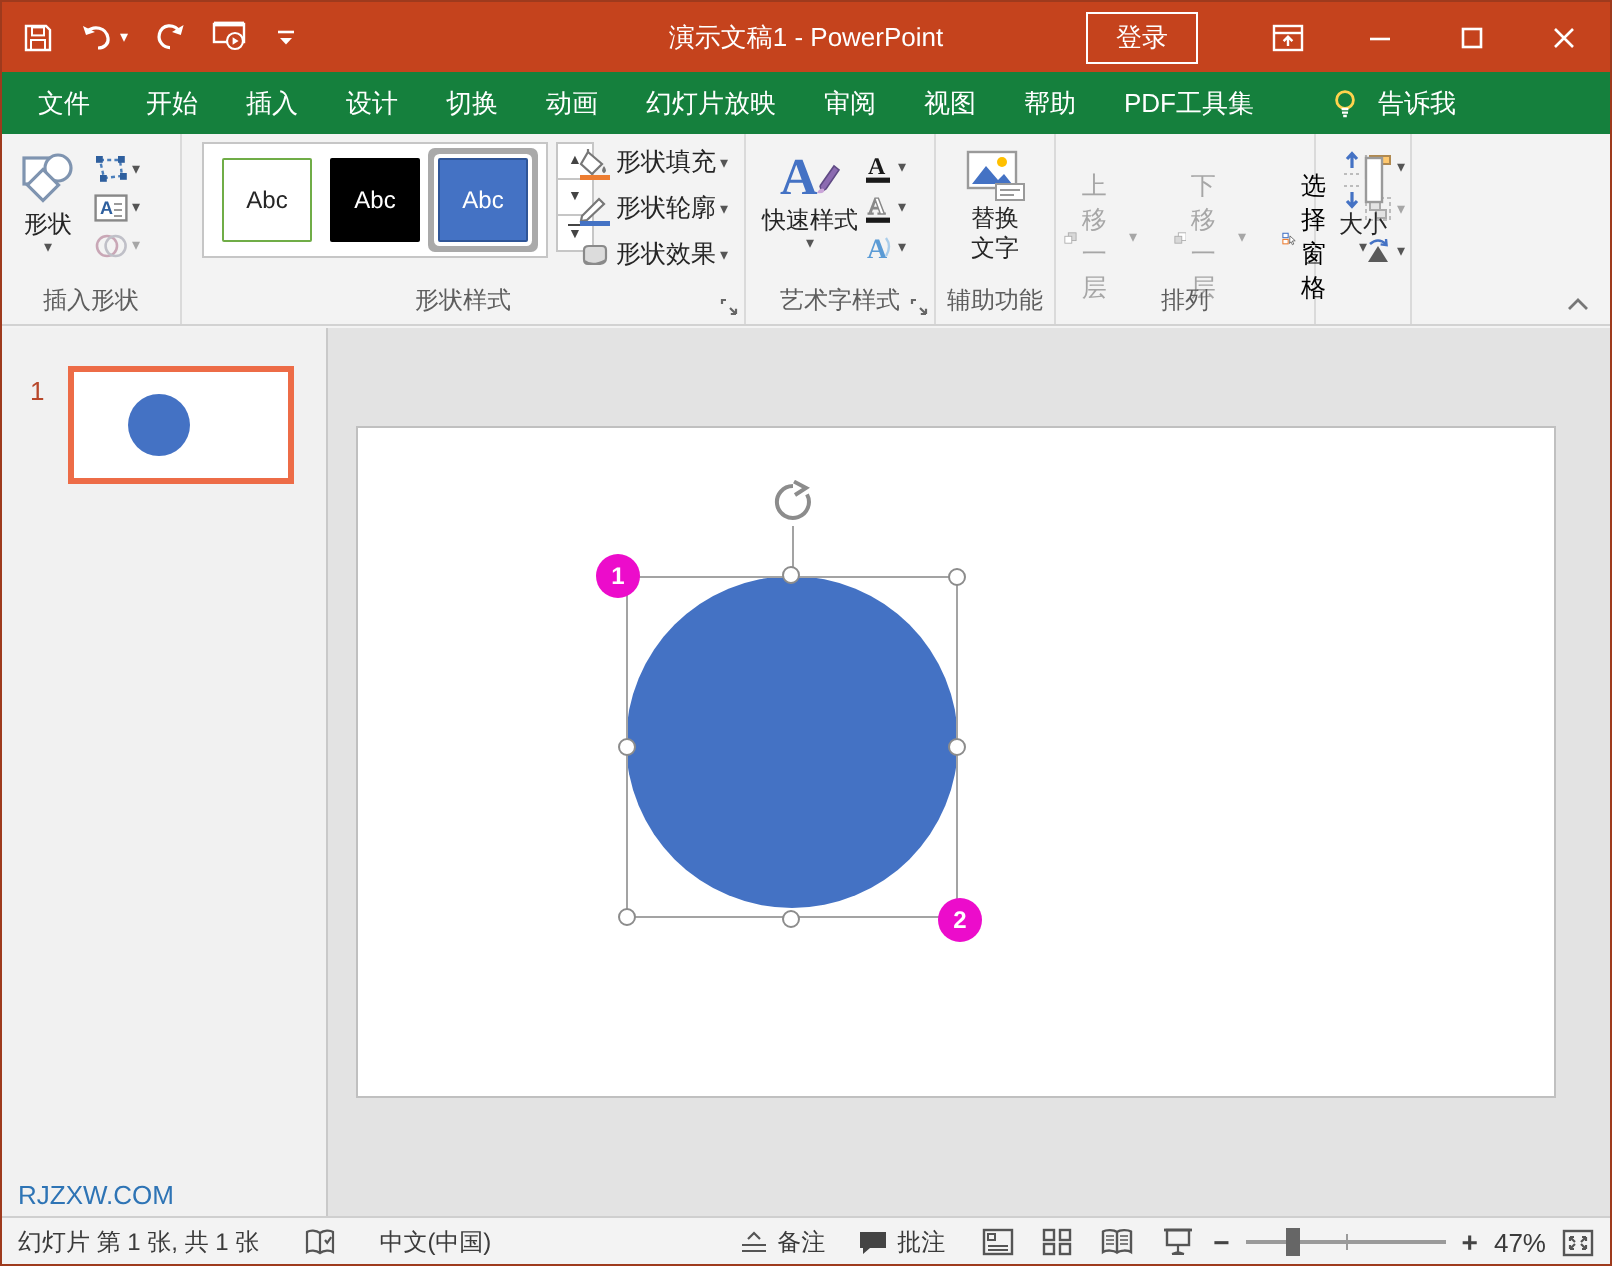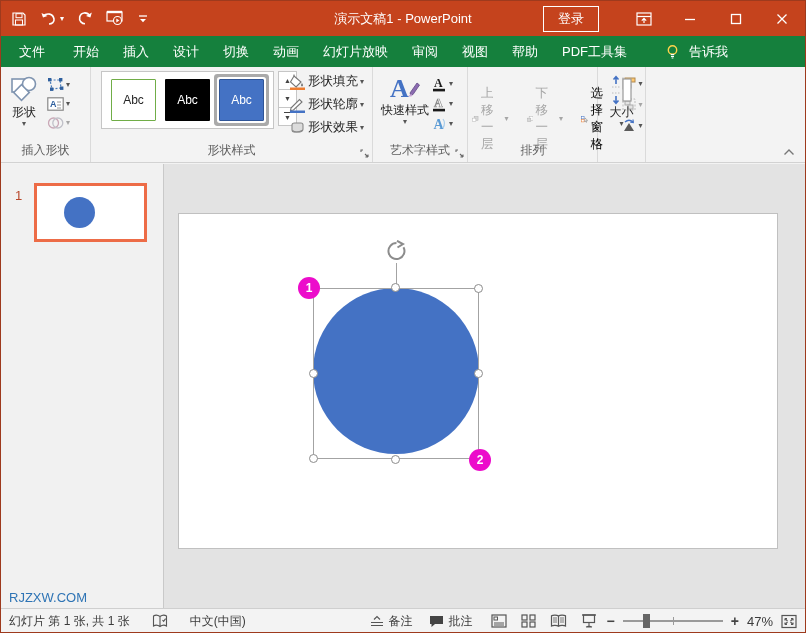--- a/index.html
+++ b/index.html
@@ -343,20 +343,33 @@
       </span>
     </div>
     <span class="glabel">艺术字样式</span>
     <span class="launcher">
       <svg width="9" height="9" viewBox="0 0 9 9">
           <path d="M1 3 V1 H3 M5 5 L8 8 M8 8 V5.4 M8 8 H5.4" fill="none" stroke="#666" stroke-width="1.1"></path>
         </svg>
     </span>
   </div>
 
+  <div class="rgroup g-access">
+    <div class="bigbtn">
+      <svg width="32" height="28" viewBox="0 0 32 28">
+        <rect x="2" y="2" width="24" height="18" fill="#fff" stroke="#9a9a9a" stroke-width="1.2"></rect>
+        <circle cx="19" cy="7" r="2.5" fill="#ffc000"></circle>
+        <path d="M4 18 L11 9 L17 16 L20 13 L24 18 Z" fill="#4472c4"></path>
+        <rect x="16" y="18" width="14" height="8" fill="#fff" stroke="#9a9a9a" stroke-width="1"></rect>
+        <path d="M18 21 h10 M18 23.5 h7" stroke="#9a9a9a" stroke-width="1"></path>
+      </svg>
+      <span style="width:34px;">替换文字</span>
+    </div>
+    <span class="glabel">辅助功能</span>
+  </div>
 
   <div class="rgroup g-arrange">
     <div class="arr-col">
       <span class="mini dis">
         <svg width="16" height="14" viewBox="0 0 16 14">
             <rect x="5" y="1" width="9" height="9" fill="#d8d8d8" stroke="#ababab"></rect>
             <rect x="1" y="5" width="8" height="8" fill="#fff" stroke="#ababab"></rect>
           </svg>
         <span>上移一层</span>
         <span class="caret dis">▾</span>

